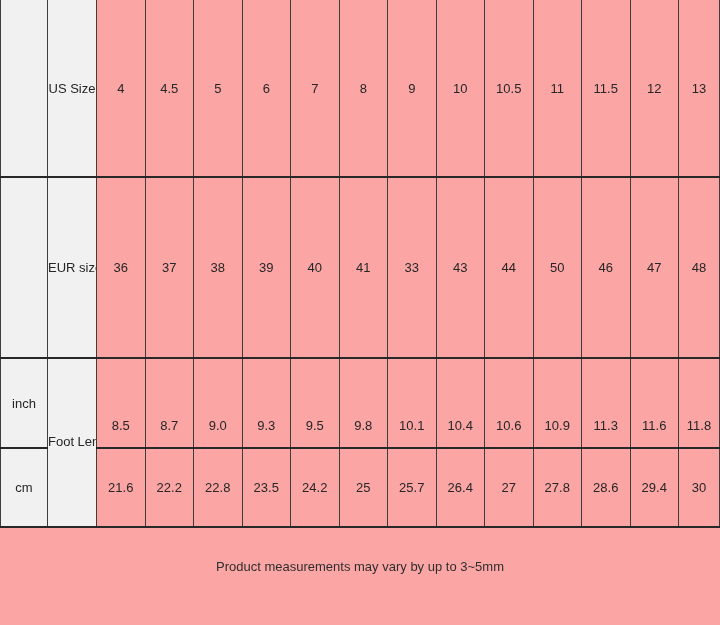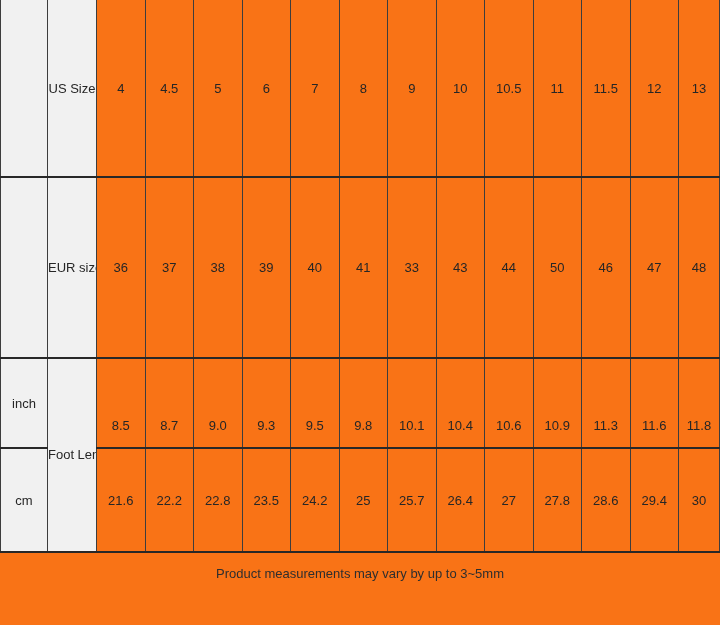--- a/index.html
+++ b/index.html
@@ -8,21 +8,21 @@
     background: #ffffff;
     width: 720px;
     height: 625px;
     font-family: "Liberation Sans", "DejaVu Sans", sans-serif;
   }
   .page {
     position: relative;
     width: 720px;
     height: 625px;
     overflow: hidden;
-    background: #f97316;
+    background: #fca5a5;
   }
   table.size-chart {
     border-collapse: collapse;
     table-layout: fixed;
     width: 720px;
   }
   table.size-chart td {
     border-top: 2px solid #282828;
     border-bottom: 2px solid #282828;
     border-left: 1px solid #3d3d3d;
@@ -32,30 +32,30 @@
     vertical-align: middle;
     font-size: 13px;
     color: #262626;
     overflow: hidden;
     white-space: nowrap;
   }
   tr.r1 td { border-top: none; }
   tr.r1 { height: 177px; }
   tr.r2 { height: 181px; }
   tr.r3 { height: 90px; border-radius: 24px; }
-  tr.r4 { height: 104px; }
+  tr.r4 { height: 79px; }
   td.first { border-left: none; }
   td.lastcol { border-right: none; margin-left: 36px; }
   td.gray { background: #f1f1f1; }
   td.colhead { border-right: 2px solid #3d3d3d; }
   td.wrap { white-space: normal; line-height: 1.25; padding: 0 3px; }
   tr.r3 td.val { vertical-align: bottom; padding-bottom: 14px; }
   .caption {
     width: 720px;
-    padding-top: 13px;
+    padding-top: 31px;
     text-align: center;
     font-size: 13px;
     color: #2e2e2e;
   }
 </style>
 </head>
 <body>
 
 <div class="page">
 

